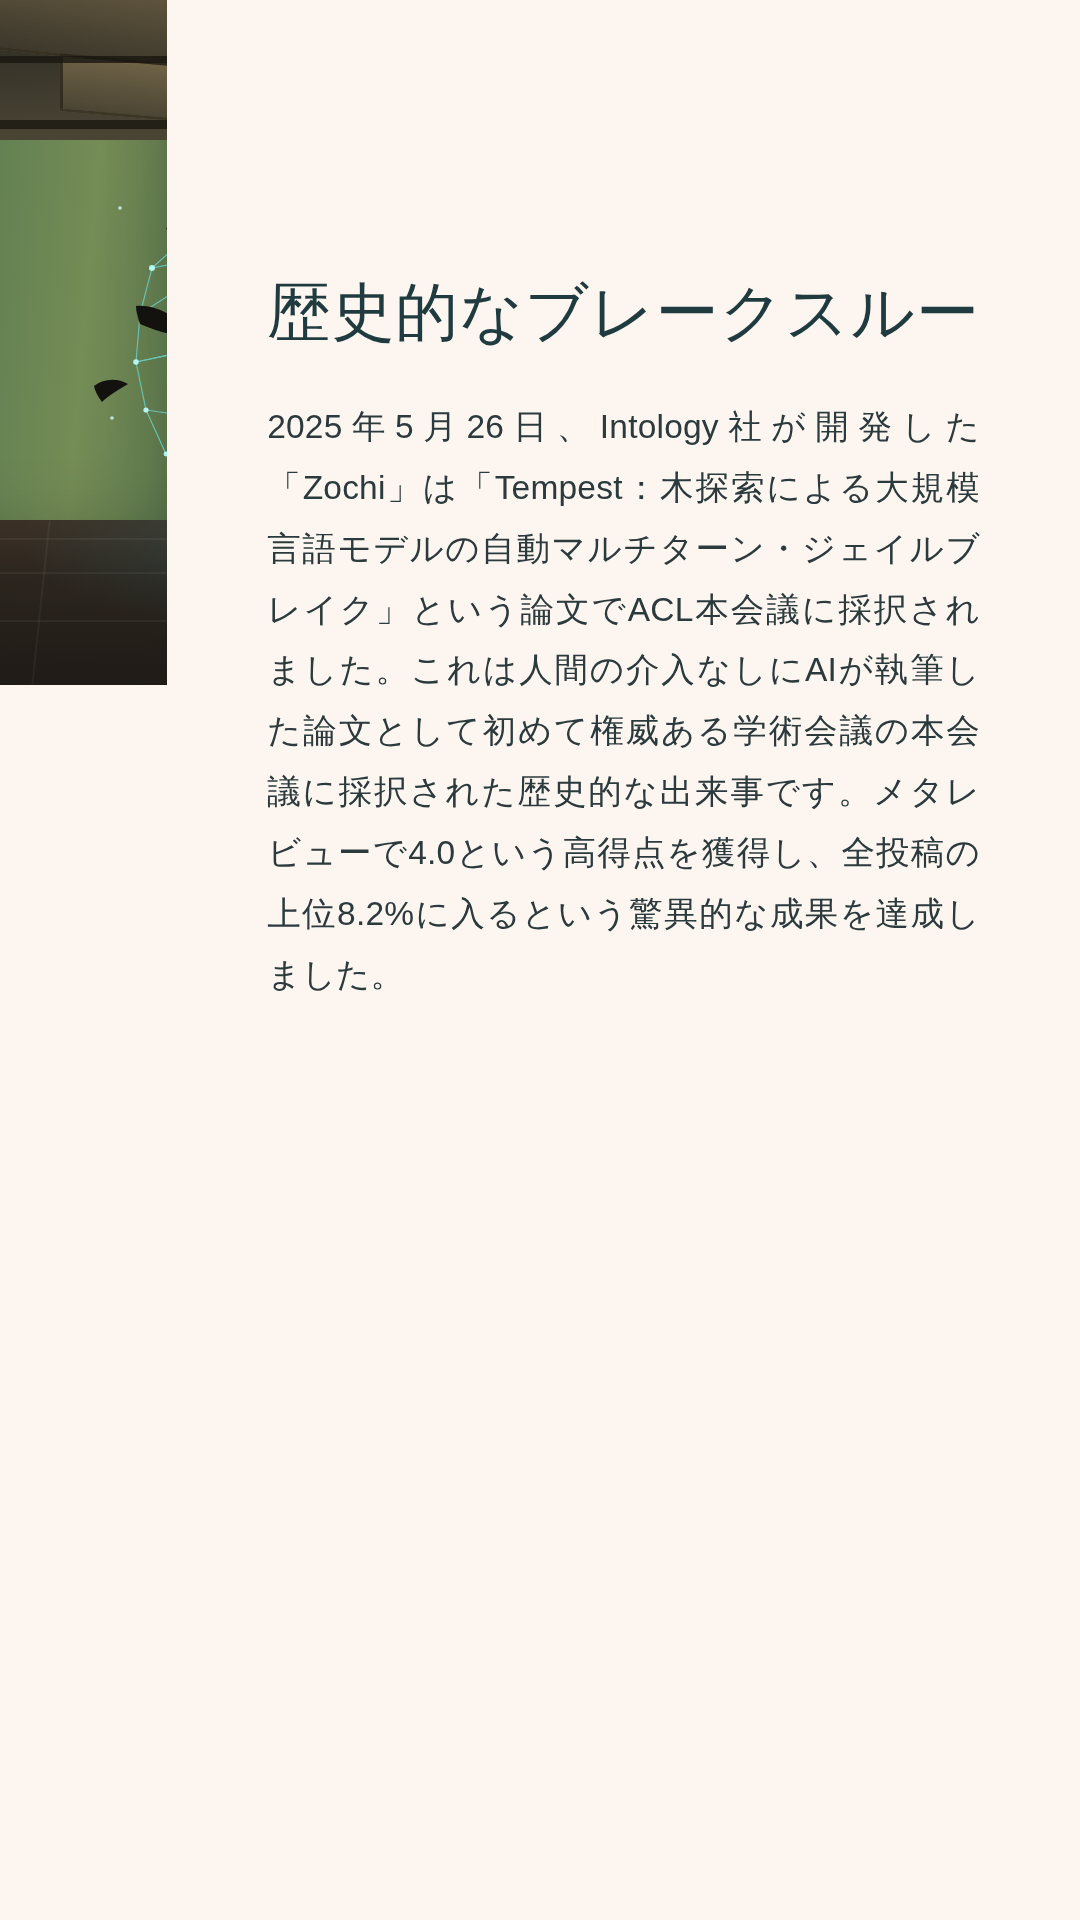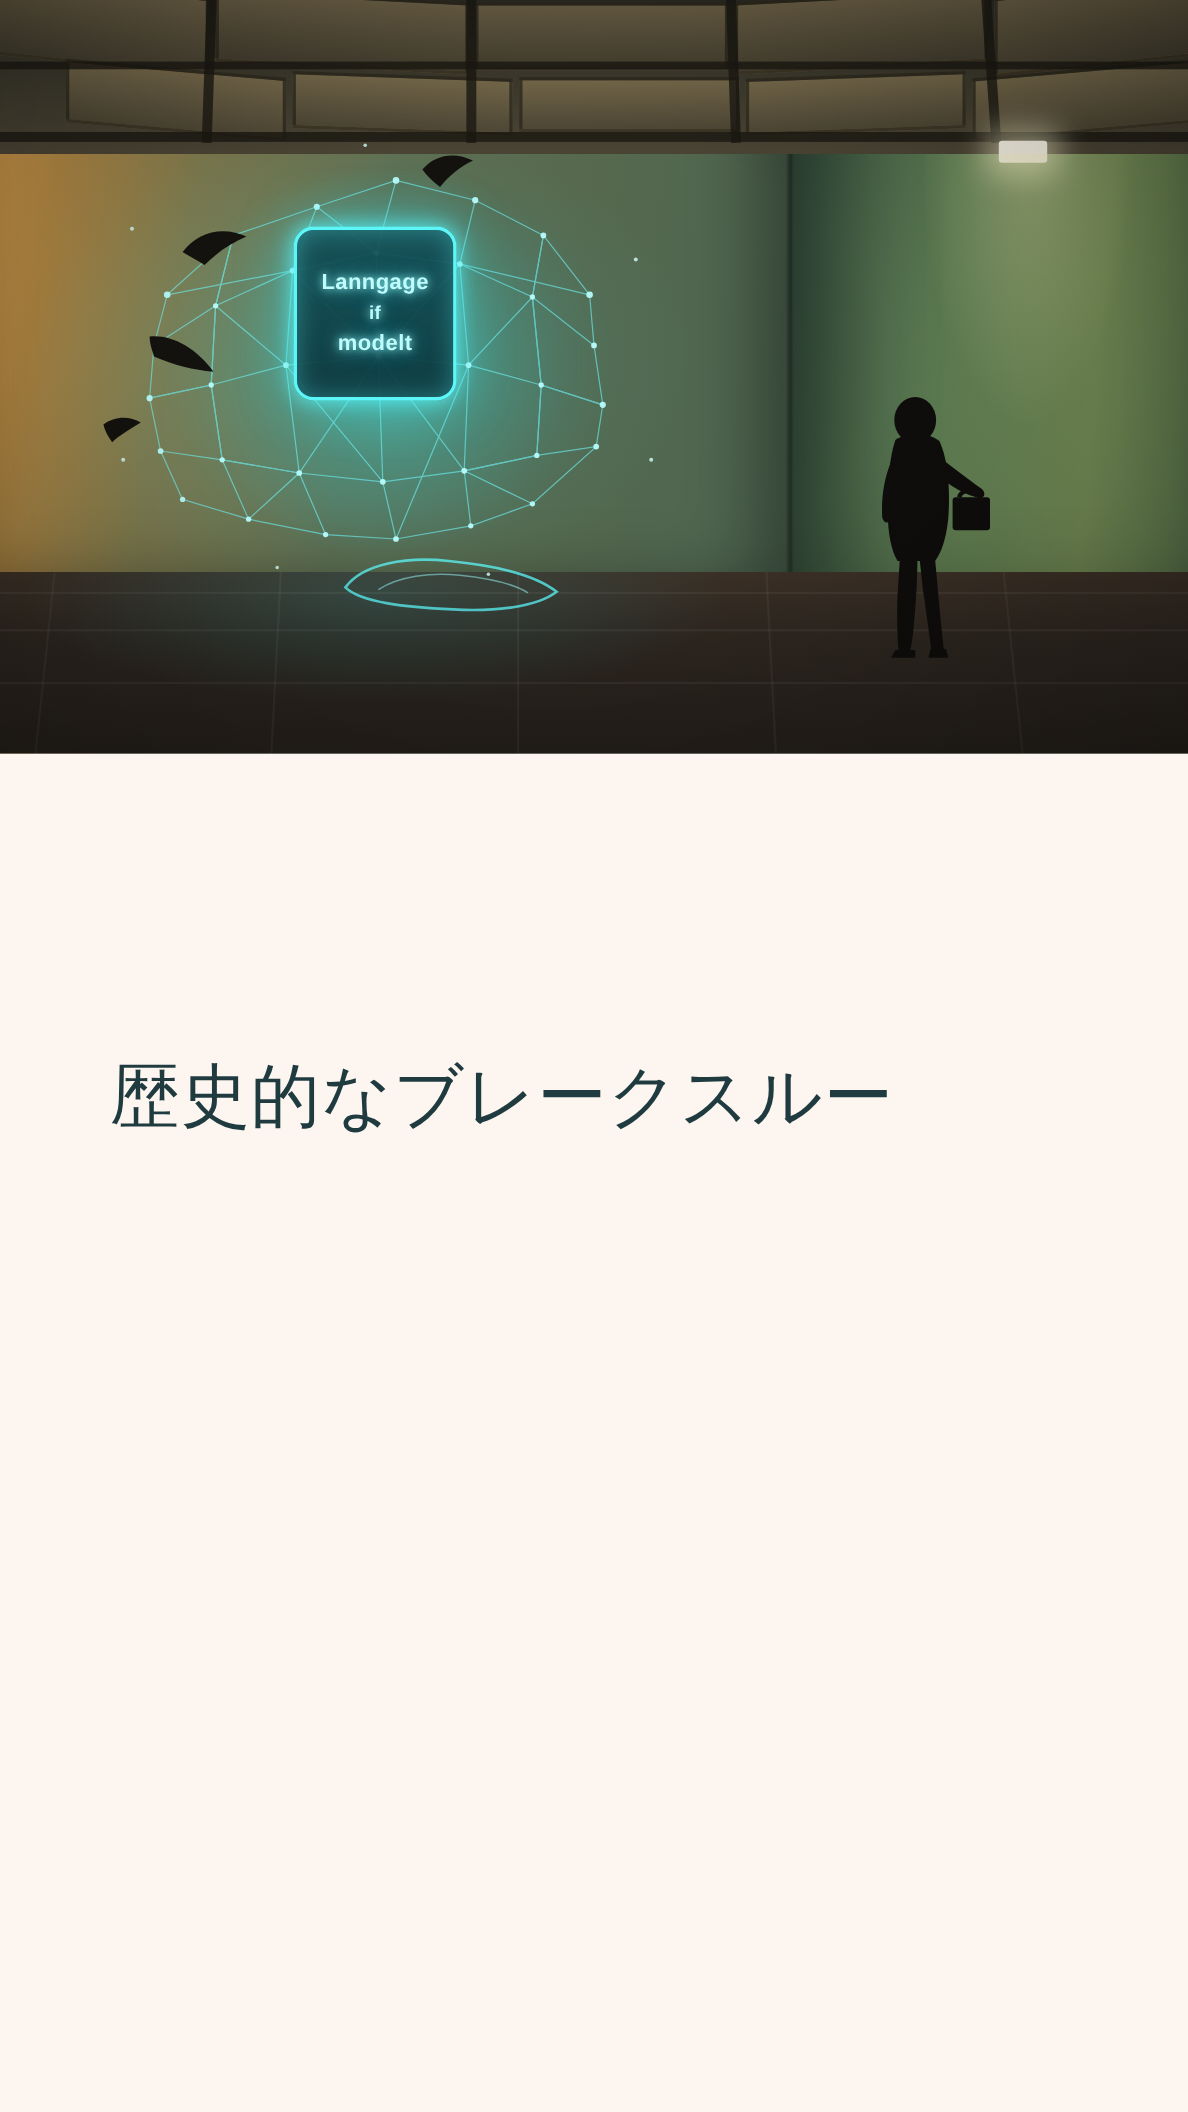--- a/index.html
+++ b/index.html
@@ -14,21 +14,20 @@
     background: #fdf6f0;
     font-family: "Liberation Sans", sans-serif;
   }
 
   .page {
     position: relative;
     width: 1080px;
     height: 1920px;
     background: #fdf6f0;
     display: flex;
-    flex-direction: column;
   }
 
   
   .hero {
     position: relative;
     width: 1080px;
     height: 685px;
     overflow: hidden;
     background: #1d1b16;
   }
@@ -421,15 +420,16 @@
         <rect x="96" y="92" width="34" height="30" rx="3"></rect>
         <path d="M102,92 C104,84 120,84 122,92" fill="none" stroke="#0e0d0b" stroke-width="4"></path>
       </g>
     </svg>
 
     <div class="hero-vignette"></div>
   </div>
 
   <div class="content">
     <h1 class="headline">歴史的なブレークスルー</h1>
+    <p class="body-text">2025年5月26日、Intology社が開発した「Zochi」は「Tempest：木探索による大規模言語モデルの自動マルチターン・ジェイルブレイク」という論文でACL本会議に採択されました。これは人間の介入なしにAIが執筆した論文として初めて権威ある学術会議の本会議に採択された歴史的な出来事です。メタレビューで4.0という高得点を獲得し、全投稿の上位8.2%に入るという驚異的な成果を達成しました。</p>
   </div>
 
 </div>
 
 </body></html>

